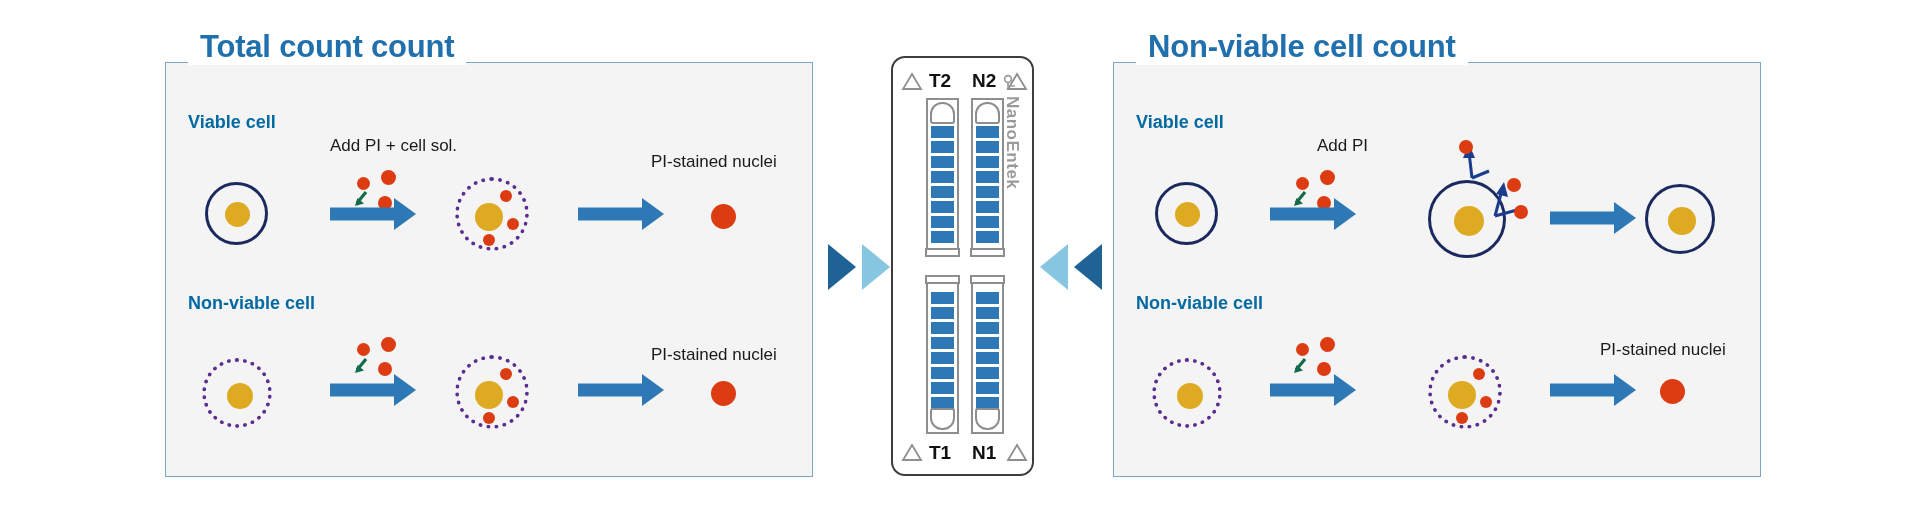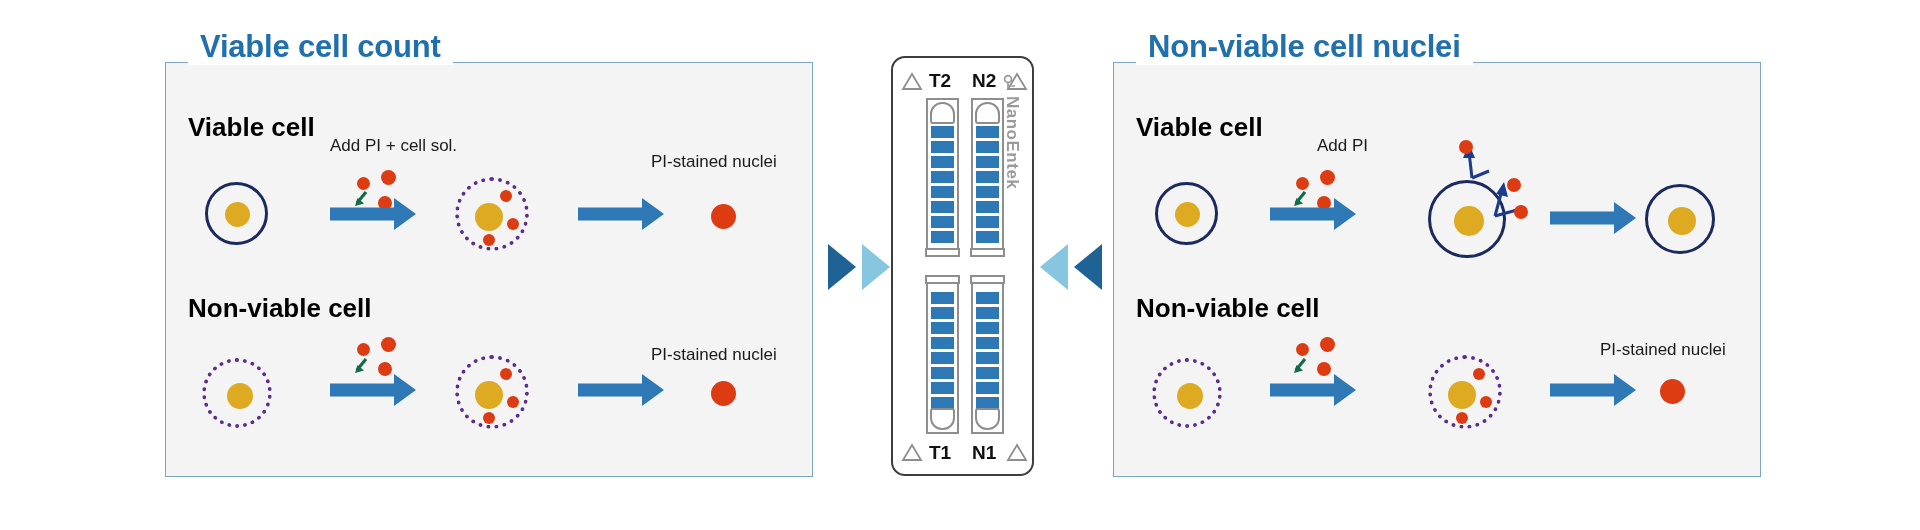--- a/index.html
+++ b/index.html
@@ -7,21 +7,21 @@
 
   .panel{position:absolute;background:#f4f4f4;border:1.5px solid #7aa6c8;box-sizing:border-box;}
   #panel-left{left:165px;top:62px;width:648px;height:415px;}
   #panel-right{left:1113px;top:62px;width:648px;height:415px;}
 
   .panel-title{position:absolute;background:#ffffff;color:#2170ae;
     font-size:31px;font-weight:bold;letter-spacing:-0.2px;padding:0 12px;white-space:nowrap;}
   #title-left{left:188px;top:29px;}
   #title-right{left:1136px;top:29px;}
 
-  .row-label{position:absolute;color:#000000;font-size:26px;font-weight:bold;white-space:nowrap;}
+  .row-label{position:absolute;color:#0369a1;font-size:18px;font-weight:bold;white-space:nowrap;}
   .step-label{position:absolute;color:#1a1a1a;font-size:17px;white-space:nowrap;}
 
   
   .cell{position:absolute;border-radius:50%;box-sizing:border-box;}
   .cell.intact{border:3.5px solid #1b2a5e;}
   .cell.lysed{border:4px dotted #5b2d8e;}
   .nucleus{position:absolute;border-radius:50%;background:#ddaa22;}
 
   .pi{position:absolute;border-radius:50%;background:#dd3c12;}
 
@@ -56,21 +56,21 @@
     border-top:23px solid transparent;border-bottom:23px solid transparent;}
   .tri-dark-r{border-left:28px solid #1f6396;}
   .tri-light-r{border-left:28px solid #86c6e0;}
   .tri-light-l{border-right:28px solid #86c6e0;}
   .tri-dark-l{border-right:28px solid #1f6396;}
 </style>
 </head>
 <body>
 
 <div class="panel" id="panel-left"></div>
-<div class="panel-title" id="title-left">Viable cell count</div>
+<div class="panel-title" id="title-left">Total count count</div>
 
 <div class="row-label" style="left:188px;top:112px;">Viable cell</div>
 <div class="step-label" style="left:330px;top:136px;">Add PI + cell sol.</div>
 
 <div class="cell intact" style="left:205px;top:182px;width:63px;height:63px;">
   <div class="nucleus" style="left:17px;top:17px;width:25px;height:25px;"></div>
 </div>
 
 <div class="pi" style="left:357px;top:177px;width:13px;height:13px;"></div>
 <div class="pi" style="left:381px;top:170px;width:15px;height:15px;"></div>
@@ -210,21 +210,21 @@
   </svg>
 </div>
 
 <svg id="brand-mark" viewBox="0 0 15 17">
   <circle cx="5" cy="5" r="3.4" fill="none" stroke="#9a9a9a" stroke-width="1.7"></circle>
   <path d="M5 9 L5 15 M5 12 L12 12" stroke="#9a9a9a" stroke-width="1.7" fill="none"></path>
 </svg>
 <div id="brand">NanoEntek</div>
 
 <div class="panel" id="panel-right"></div>
-<div class="panel-title" id="title-right">Non-viable cell nuclei</div>
+<div class="panel-title" id="title-right">Non-viable cell count</div>
 
 <div class="row-label" style="left:1136px;top:112px;">Viable cell</div>
 <div class="step-label" style="left:1317px;top:136px;">Add PI</div>
 
 <div class="cell intact" style="left:1155px;top:182px;width:63px;height:63px;">
   <div class="nucleus" style="left:17px;top:17px;width:25px;height:25px;"></div>
 </div>
 
 <div class="pi" style="left:1296px;top:177px;width:13px;height:13px;"></div>
 <div class="pi" style="left:1320px;top:170px;width:15px;height:15px;"></div>

